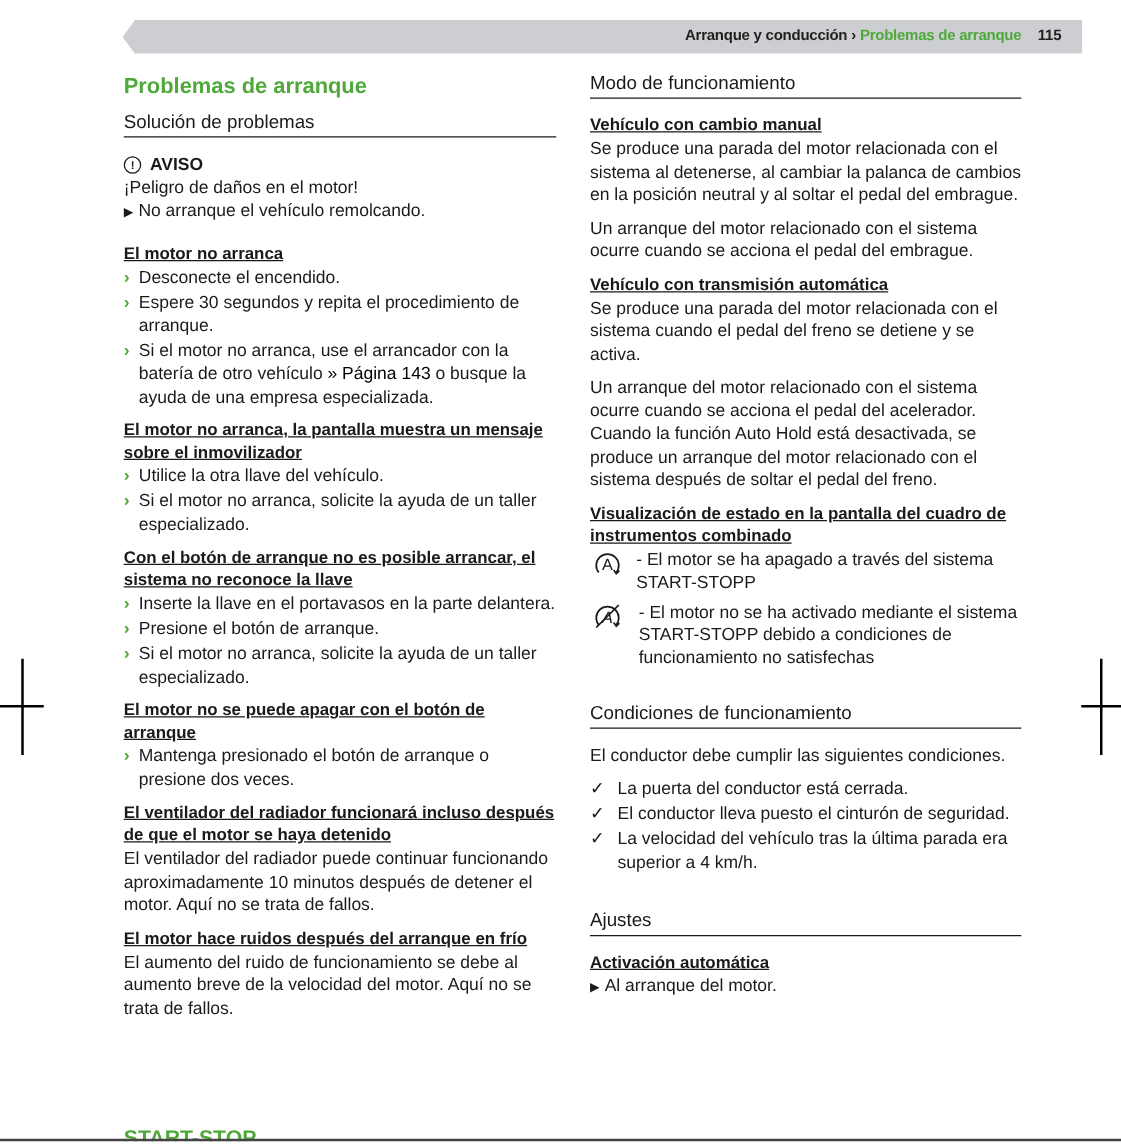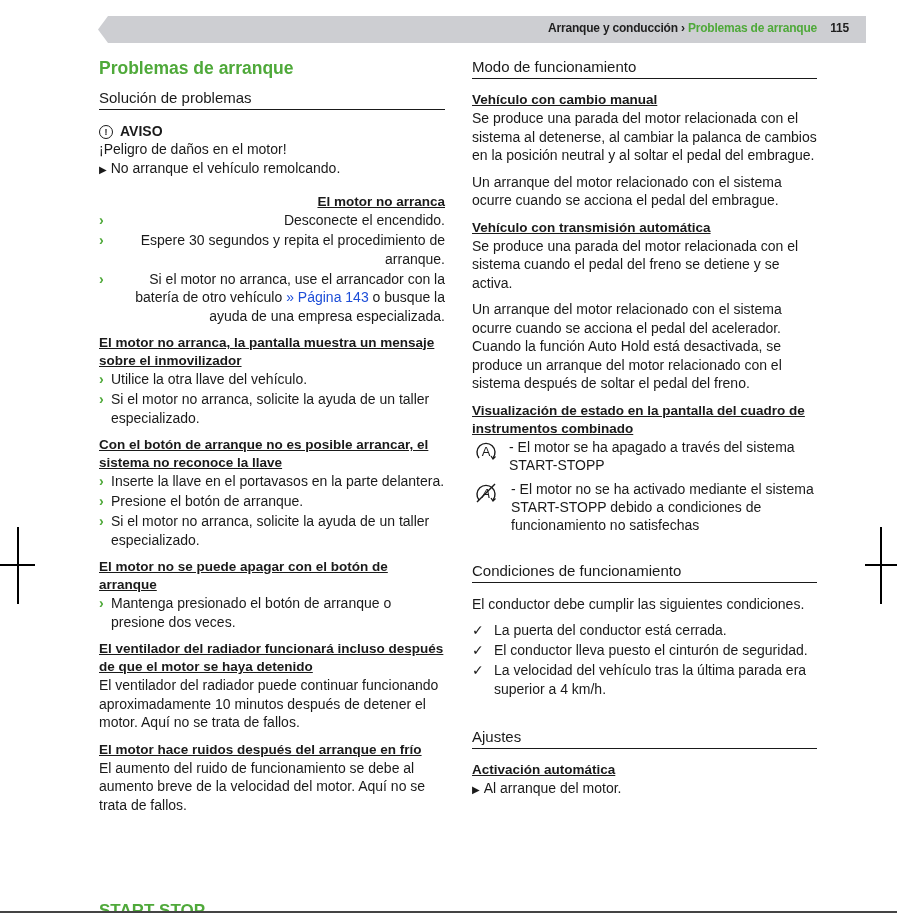--- a/index.html
+++ b/index.html
@@ -20,21 +20,21 @@
   .sub { font-weight:bold; font-size:13.5px; line-height:18px; margin:0;text-decoration:underline; }
   p, .line { font-size:14px; line-height:18.5px; margin:0; }
   .para { margin-bottom:8px; }
   .block { margin-bottom:9px; }
   ul { list-style:none; padding:0; margin:0; }
   li { font-size:14px; line-height:18.5px; position:relative; padding-left:12px; margin-bottom:1.5px; }
   li .marker { position:absolute; left:0; top:0; color:#4fa93a; font-weight:bold; }
   .check li { padding-left:22px; }
   .check li .marker { color:#1a1a1a; font-weight:normal; }
   .tri { font-size:10px; margin-right:4px; }
-  .link { color:#1d4ed8; }
+  .link { color:#000000; }
   .aviso-title { font-weight:bold; font-size:14px; line-height:18px; }
   .note-icon { display:inline-block; width:11px; height:11px; border:1px solid #1a1a1a; font-size:9px; line-height:11px; text-align:center; margin-right:6px; vertical-align:middle; }
   .warn-icon { display:inline-block; width:12px; height:12px; border:1px solid #1a1a1a; border-radius:50%; font-size:9px; line-height:12px; text-align:center; margin-right:7px; vertical-align:middle; }
   .status-row { position:relative; padding-left:37px; font-size:14px; line-height:18px; margin-bottom:6px; }
   .status-row .ic { position:absolute; left:1px; top:0px; width:26px; height:26px; }
   .bottom-rule { position:absolute; left:0; top:911px; width:897px; height:2px; background:#444; }
   .start-stop { position:absolute; left:99px; top:903px; color:#4fa93a; font-weight:bold; font-size:17px; height:10px; overflow:hidden; }
   .start-stop span { display:block; margin-top:-2px; }
 </style>
 </head>
@@ -56,21 +56,21 @@
 <div class="col col-left">
   <div class="main-title">Problemas de arranque</div>
   <div class="sec-title">Solución de problemas</div>
 
   <div class="block">
     <div class="aviso-title"><span class="warn-icon">!</span><span>AVISO</span></div>
     <p>¡Peligro de daños en el motor!</p>
     <p><span class="tri">▶</span><span>No arranque el vehículo remolcando.</span></p>
   </div>
 
-  <div class="block" style="margin-top:14px;text-align:right;">
+  <div class="block" style="margin-top:14px;">
     <div class="sub">El motor no arranca</div>
     <ul>
       <li><span class="marker">›</span><span>Desconecte el encendido.</span></li>
       <li><span class="marker">›</span><span>Espere 30 segundos y repita el procedimiento de arranque.</span></li>
       <li><span class="marker">›</span><span>Si el motor no arranca, use el arrancador con la batería de otro vehículo </span><span class="link">» Página 143</span><span> o busque la ayuda de una empresa especializada.</span></li>
     </ul>
   </div>
 
   <div class="block">
     <div class="sub">El motor no arranca, la pantalla muestra un mensaje sobre el inmovilizador</div>

